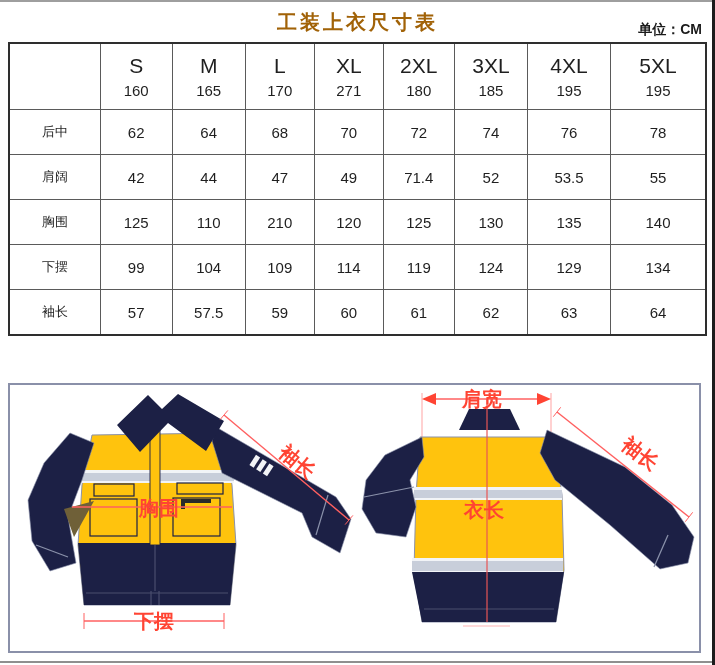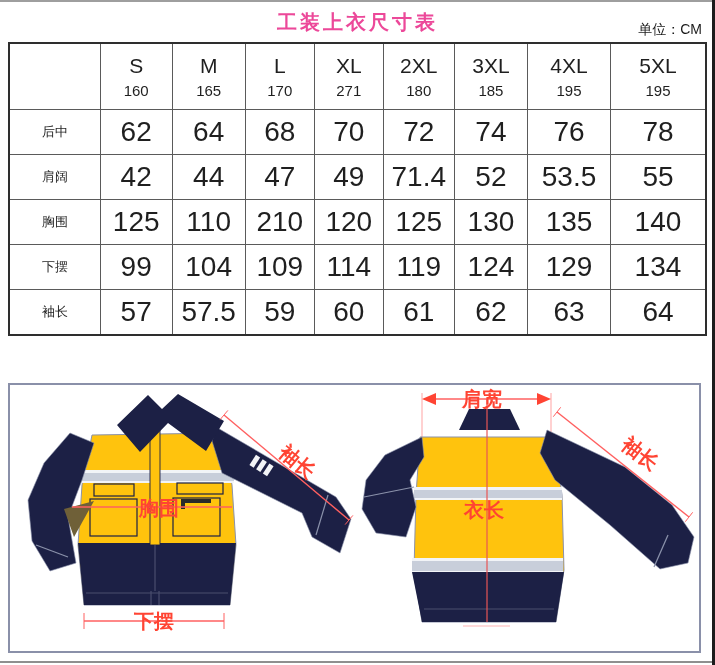--- a/index.html
+++ b/index.html
@@ -5,37 +5,37 @@
   html,body{margin:0;padding:0;background:#fff;}
   .canvas{
     position:relative;width:715px;height:665px;background:#fff;overflow:hidden;
     font-family:"Liberation Sans", sans-serif;color:#1f1f1f;
   }
   .top-rule{position:absolute;left:0;top:0;width:715px;height:2px;background:#9e9e9e;}
   .bottom-rule{position:absolute;left:0;top:661px;width:715px;height:2px;background:#8f8f8f;}
   .right-rule{position:absolute;top:0;right:0;width:3px;height:665px;background:#1c1c1c;}
   .title{
     position:absolute;left:0;top:9px;width:715px;text-align:center;
-    font-size:20px;font-weight:bold;letter-spacing:3px;color:#ec4899;
+    font-size:20px;font-weight:bold;letter-spacing:3px;color:#a16207;
   }
   .unit{
-    position:absolute;top:21px;right:13px;font-size:14px;font-weight:normal;color:#1a1a1a;
+    position:absolute;top:21px;right:13px;font-size:14px;font-weight:bold;color:#1a1a1a;
   }
   table.size-table{
     position:absolute;left:8px;top:42px;width:699px;
     border-collapse:collapse;table-layout:fixed;background:#fff;
     border:2px solid #2e2e2e;
   }
   table.size-table th, table.size-table td{
     border:1px solid #5a5a5a;text-align:center;vertical-align:middle;
     font-weight:normal;padding:0;
   }
   thead th{height:65px;font-size:21px;line-height:1.35;}
   tbody th{height:44px;font-size:13px;}
-  tbody td{height:44px;font-size:28px;}
+  tbody td{height:44px;font-size:15px;}
   .col-size,.col-height{display:block;}
   .col-height{font-size:15px;}
   .panel{
     position:absolute;left:8px;top:383px;width:693px;height:270px;
     border:2px solid var(--panelborder,#8a90a9);box-sizing:border-box;background:#fff;
   }
   
   .fy{fill:var(--yellow);stroke:var(--graysleeve);stroke-width:1;}
   .fn{fill:var(--navy);}
   .fnl{fill:var(--navy);stroke:var(--graysleeve);stroke-width:0.6;}

